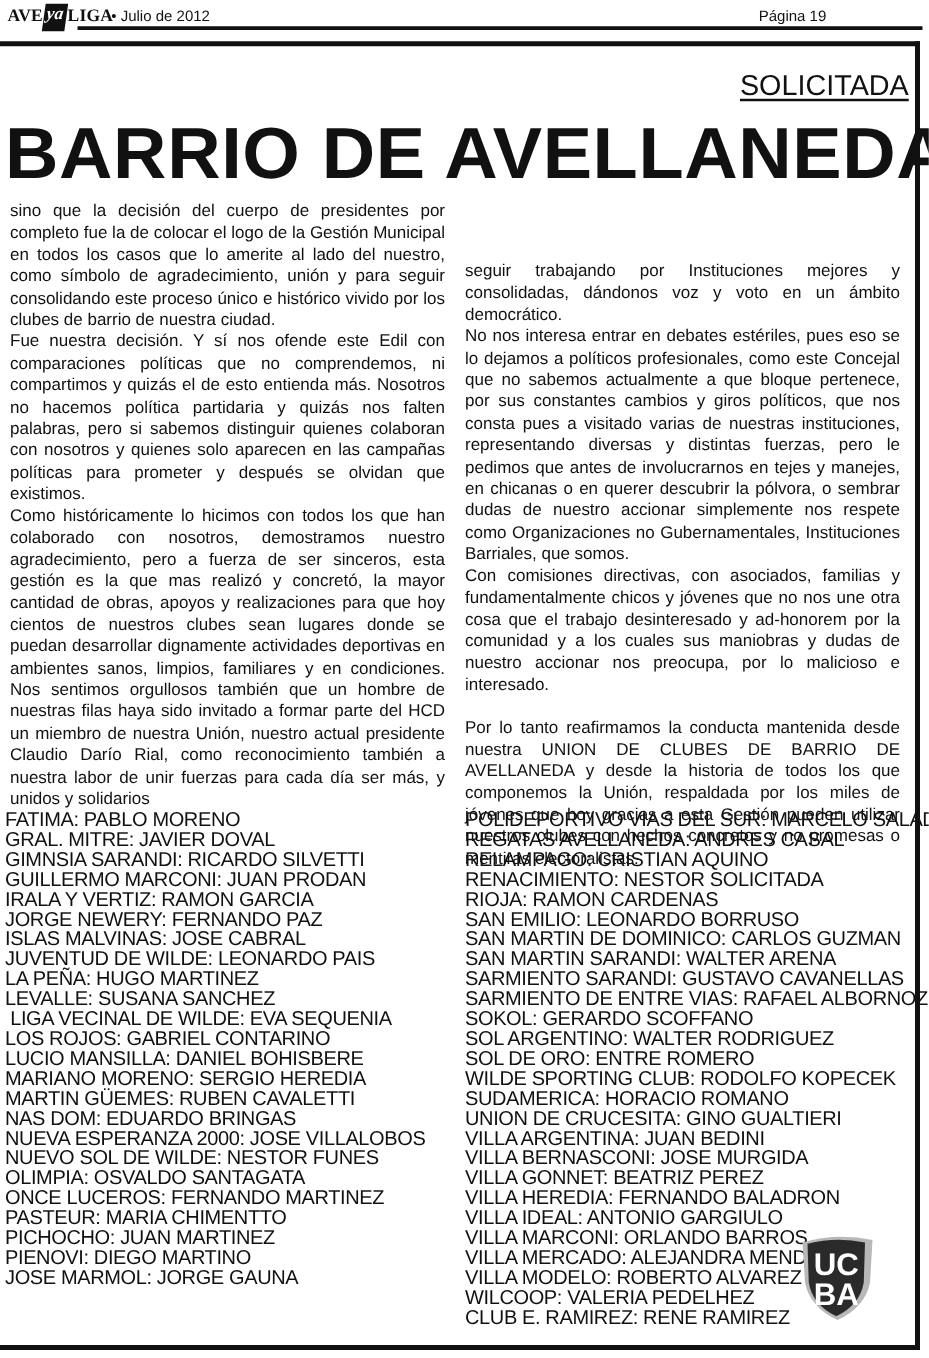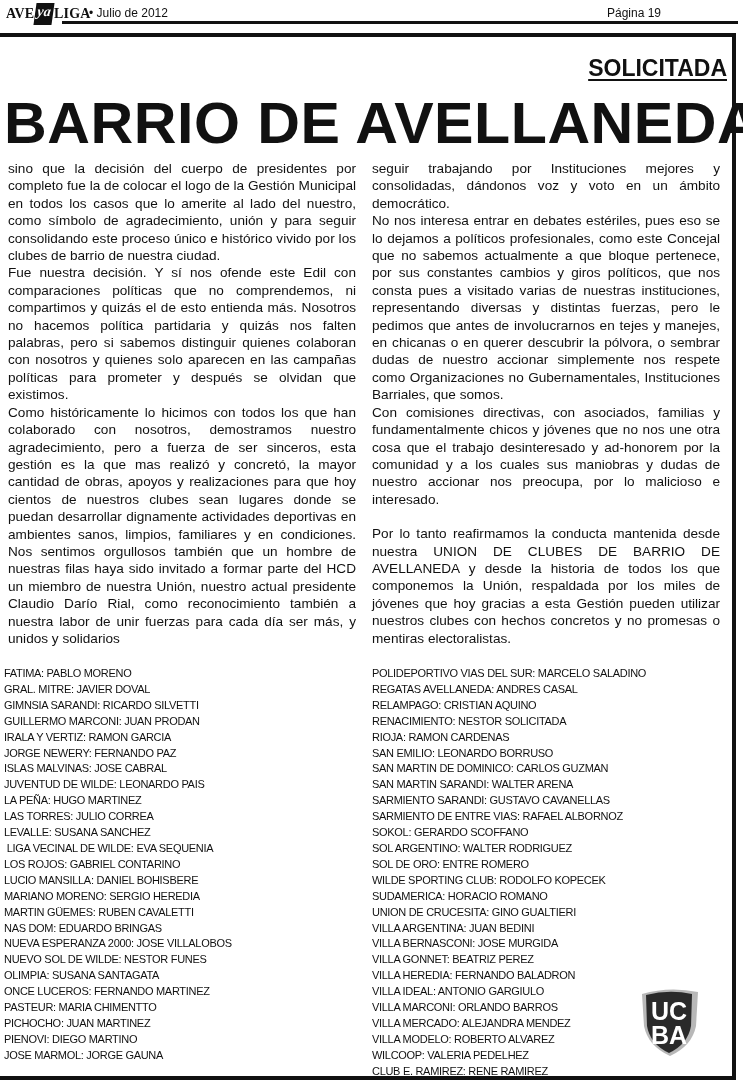--- a/index.html
+++ b/index.html
@@ -4,28 +4,28 @@
 <style>
   html, body { margin:0; padding:0; background:#ffffff; }
   body { width:743px; height:1086px; position:relative; overflow:hidden; font-family:"Liberation Sans", sans-serif; color:#111; }
   .header { position:absolute; left:0; top:0; width:667px; height:26px; }
   .logo { position:absolute; left:6px; top:3px; font-family:"Liberation Serif", serif; font-weight:bold; font-size:14px; letter-spacing:0.2px; display:flex; align-items:center; }
   .logo .ya { display:inline-block; background:#111; color:#fff; font-style:italic; font-size:14px; padding:0 2px; margin:0 1px; transform:skewX(-8deg); height:22px; line-height:18px; }
   .date { position:absolute; left:89px; top:6px; font-size:12px; }
   .pagenum { position:absolute; right:6px; top:6px; font-size:12px; }
   .hrule { position:absolute; left:62px; top:21px; width:676px; height:3px; background:#111; }
   .frame { position:absolute; left:0; top:33px; width:736px; height:1047px; border-top:4px solid #111; border-right:4px solid #111; border-bottom:4px solid #111; box-sizing:border-box; }
-  .solicitada { position:absolute; right:16px; top:55px; font-size:23px; font-weight:bold; text-decoration:underline; text-decoration-thickness:2px; text-underline-offset:3px; }
+  .solicitada { position:absolute; right:16px; top:55px; font-size:23px; font-weight:normal; text-decoration:underline; text-decoration-thickness:2px; text-underline-offset:3px; }
   .headline { position:absolute; left:4px; top:88px; font-size:58px; font-weight:bold; letter-spacing:0.5px; line-height:70px; white-space:nowrap; transform:scaleX(1.02); transform-origin:left; }
   .col { position:absolute; top:160px; font-size:13.6px; line-height:17.4px; text-align:justify; }
   .col p { margin:0; }
   .col-left { left:8px; width:348px; }
-  .col-right { left:372px; width:348px; }
+  .col-right { left:372px; width:348px;margin-top:48px; }
   .gap { height:17px; }
-  .names { position:absolute; top:649px; font-size:11px; line-height:15.9px; letter-spacing:-0.3px;margin-top:17px; }
+  .names { position:absolute; top:649px; font-size:16px; line-height:15.9px; letter-spacing:-0.3px; }
   .names div { white-space:pre; }
   .names-left { left:4px; }
   .names-right { left:372px; }
   .shield { position:absolute; left:636px; top:986px; width:66px; height:70px; }
 </style>
 </head>
 <body>
 
 <div class="header">
   <div class="logo">
@@ -60,31 +60,30 @@
 <div class="names names-left" id="names-left">
     <div>FATIMA: PABLO MORENO</div>
     <div>GRAL. MITRE: JAVIER DOVAL</div>
     <div>GIMNSIA SARANDI: RICARDO SILVETTI</div>
     <div>GUILLERMO MARCONI: JUAN PRODAN</div>
     <div>IRALA Y VERTIZ: RAMON GARCIA</div>
     <div>JORGE NEWERY: FERNANDO PAZ</div>
     <div>ISLAS MALVINAS: JOSE CABRAL</div>
     <div>JUVENTUD DE WILDE: LEONARDO PAIS</div>
     <div>LA PEÑA: HUGO MARTINEZ</div>
-    <div>LAS TORRES: JULIO CORREA</div>
     <div>LEVALLE: SUSANA SANCHEZ</div>
     <div> LIGA VECINAL DE WILDE: EVA SEQUENIA</div>
     <div>LOS ROJOS: GABRIEL CONTARINO</div>
     <div>LUCIO MANSILLA: DANIEL BOHISBERE</div>
     <div>MARIANO MORENO: SERGIO HEREDIA</div>
     <div>MARTIN GÜEMES: RUBEN CAVALETTI</div>
     <div>NAS DOM: EDUARDO BRINGAS</div>
     <div>NUEVA ESPERANZA 2000: JOSE VILLALOBOS</div>
     <div>NUEVO SOL DE WILDE: NESTOR FUNES</div>
-    <div>OLIMPIA: SUSANA SANTAGATA</div>
+    <div>OLIMPIA: OSVALDO SANTAGATA</div>
     <div>ONCE LUCEROS: FERNANDO MARTINEZ</div>
     <div>PASTEUR: MARIA CHIMENTTO</div>
     <div>PICHOCHO: JUAN MARTINEZ</div>
     <div>PIENOVI: DIEGO MARTINO</div>
     <div>JOSE MARMOL: JORGE GAUNA</div>
   </div>
 <div class="names names-right" id="names-right">
     <div>POLIDEPORTIVO VIAS DEL SUR: MARCELO SALADINO</div>
     <div>REGATAS AVELLANEDA: ANDRES CASAL</div>
     <div>RELAMPAGO: CRISTIAN AQUINO</div>

